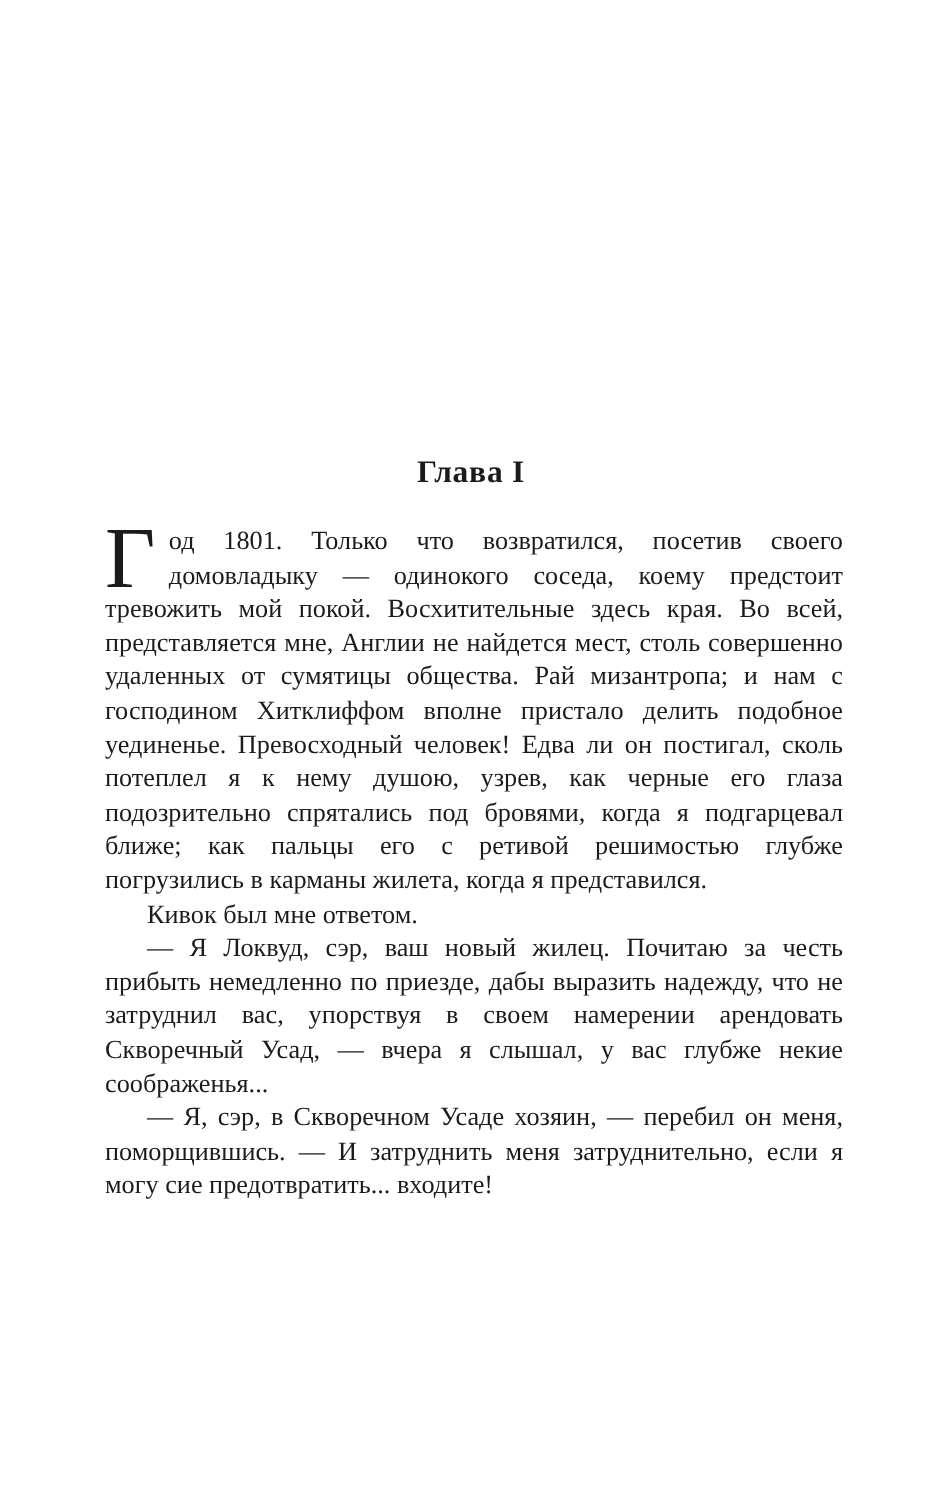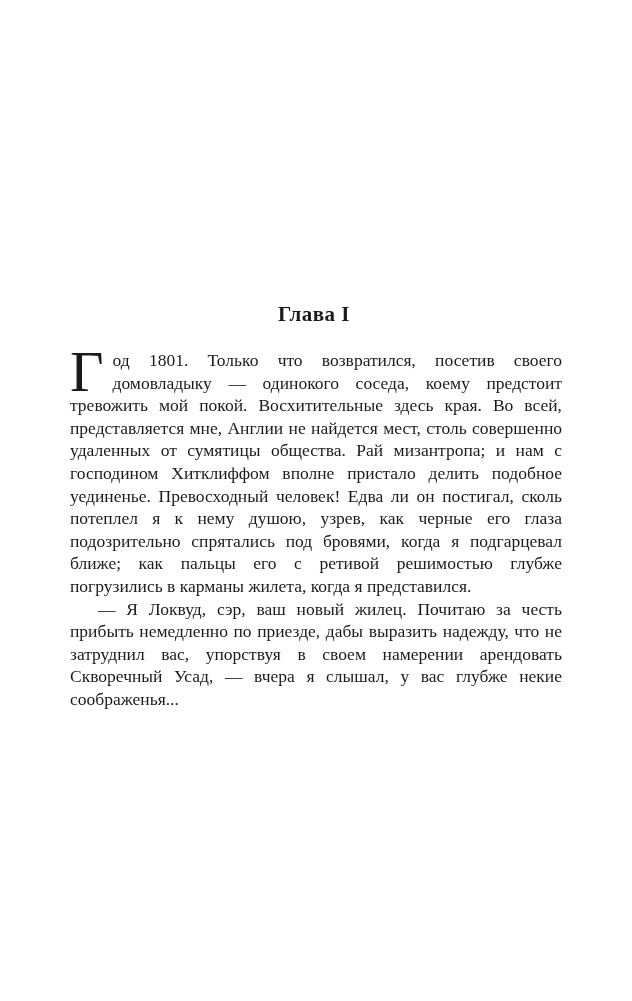--- a/index.html
+++ b/index.html
@@ -56,18 +56,20 @@
 <div class="book-page">
   <h2 class="chapter-title">Глава I</h2>
 
   <div class="text-block">
 
     <p class="para">
       <span class="dropcap">Г</span><span>од 1801. Только что возвратился, посетив своего домовладыку — одинокого соседа, коему предстоит тревожить мой покой. Восхитительные здесь края. Во всей, представляется мне, Англии не найдется мест, столь совершенно удаленных от сумятицы общества. Рай мизантропа; и нам с господином Хитклиффом вполне пристало делить подобное уединенье. Превосходный человек! Едва ли он постигал, сколь потеплел я к нему душою, узрев, как черные его глаза подозрительно спрятались под бровями, когда я подгарцевал ближе; как пальцы его с ретивой решимостью глубже погрузились в карманы жилета, когда я представился.</span>
     </p>
 
 
+    <p class="para indented">Кивок был мне ответом.</p>
 
     <p class="para indented">— Я Локвуд, сэр, ваш новый жилец. Почитаю за честь прибыть немедленно по приезде, дабы выразить надежду, что не затруднил вас, упорствуя в своем намерении арендовать Скворечный Усад, — вчера я слышал, у вас глубже некие соображенья...</p>
 
+    <p class="para indented">— Я, сэр, в Скворечном Усаде хозяин, — перебил он меня, поморщившись. — И затруднить меня затруднительно, если я могу сие предотвратить... входите!</p>
 
   </div>
 </div>
 
 </body></html>

